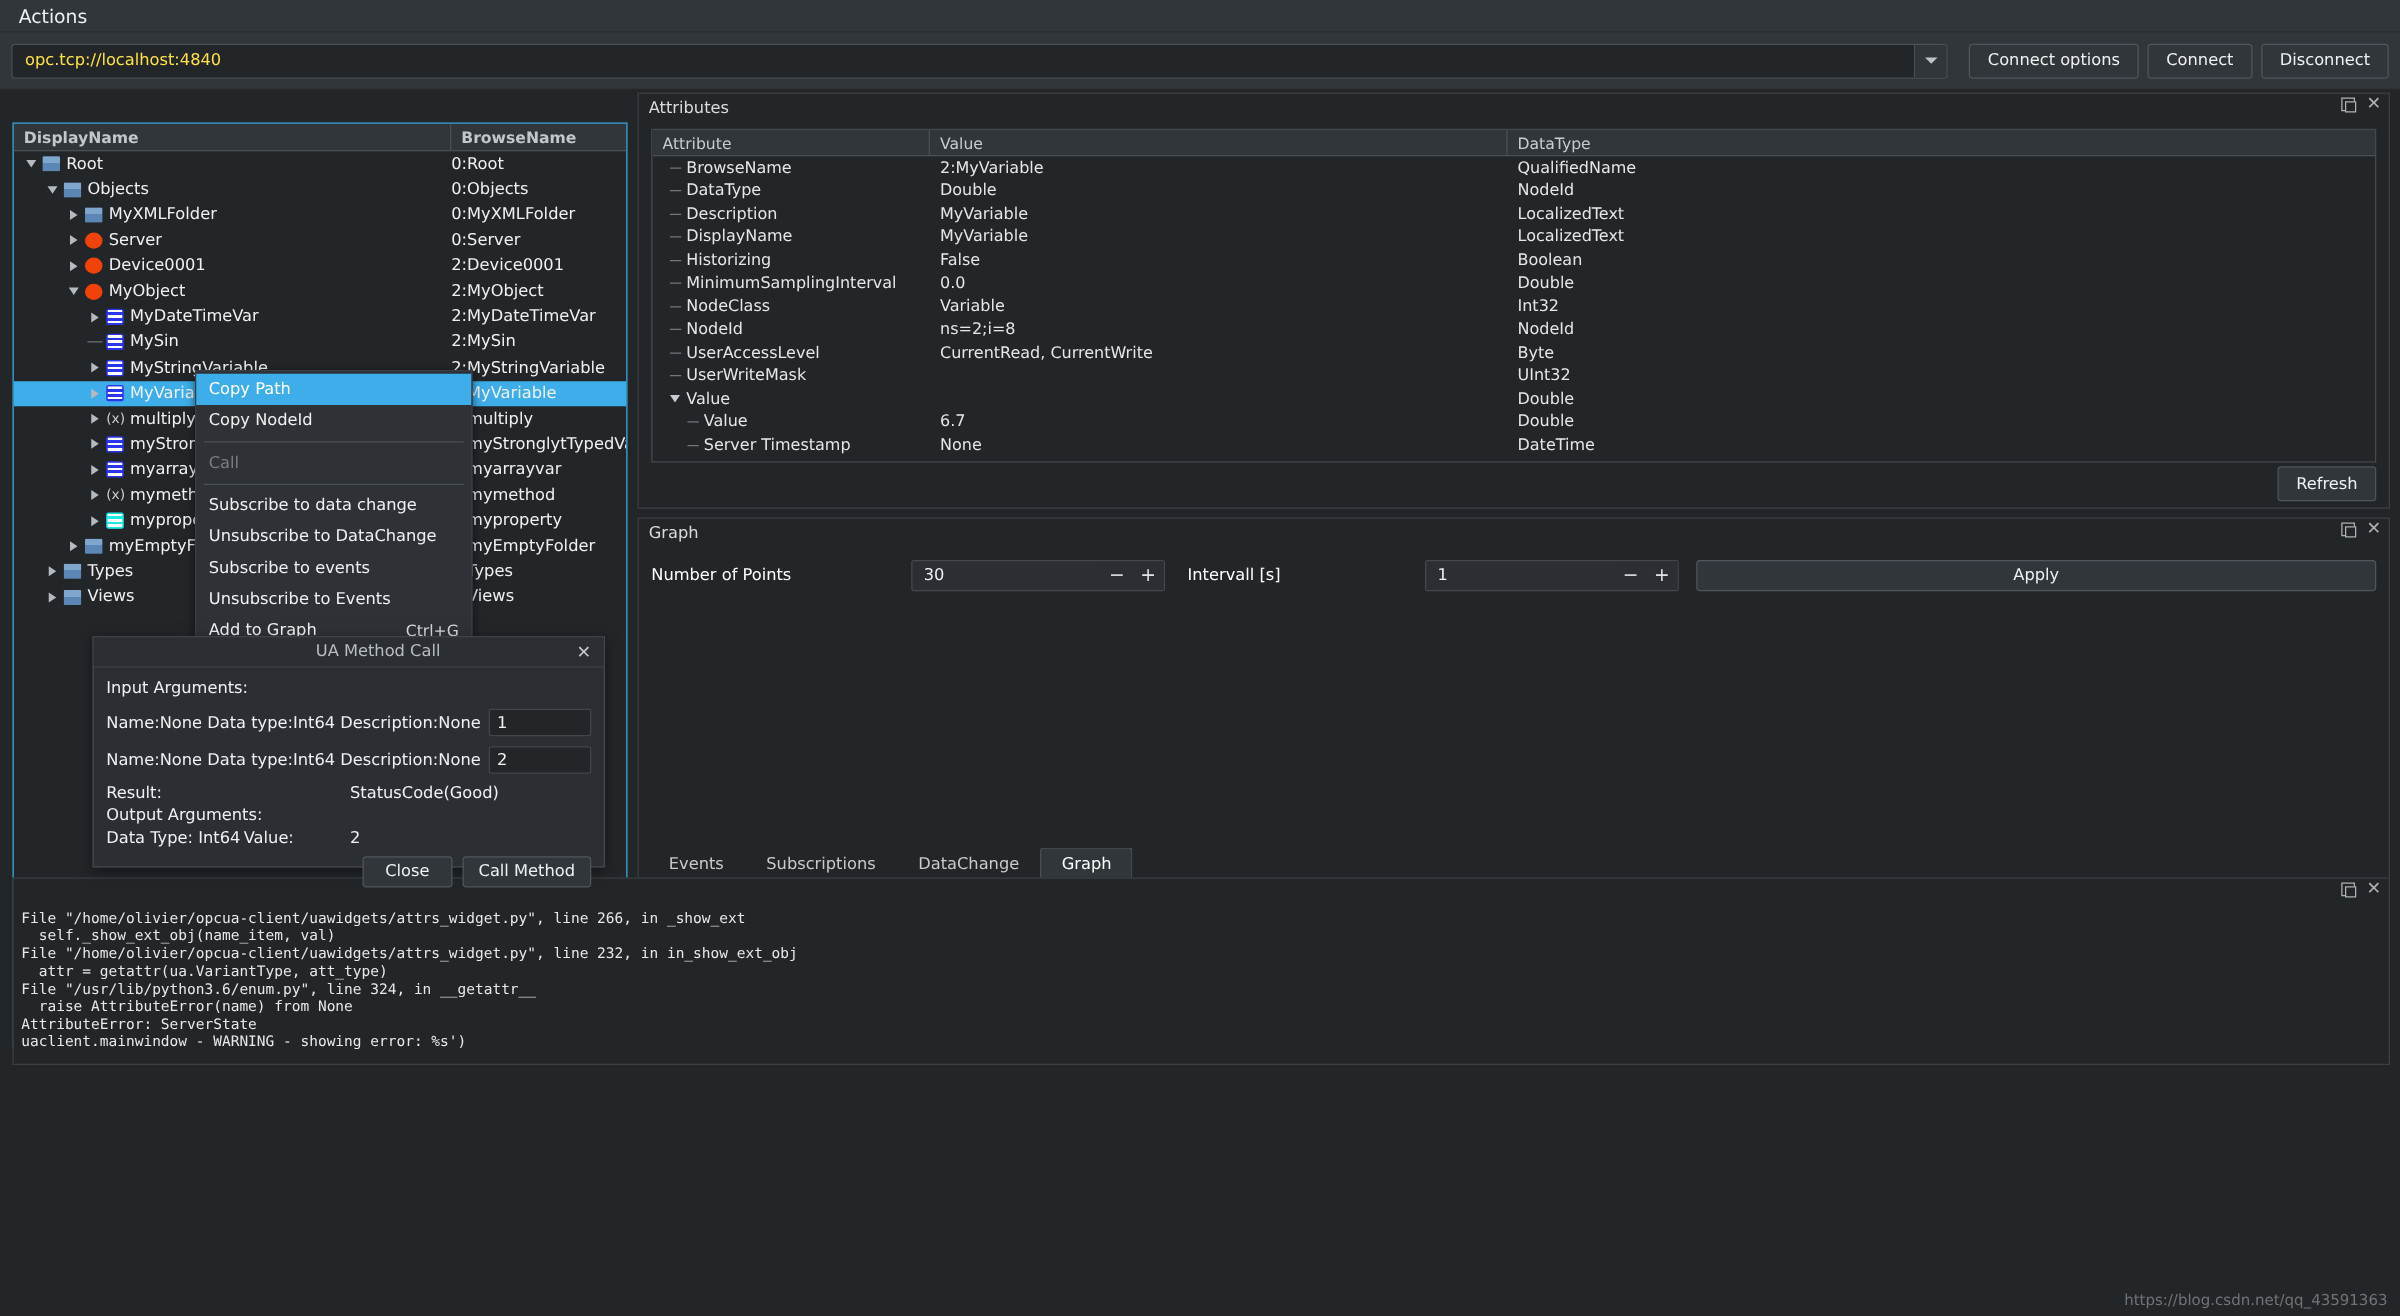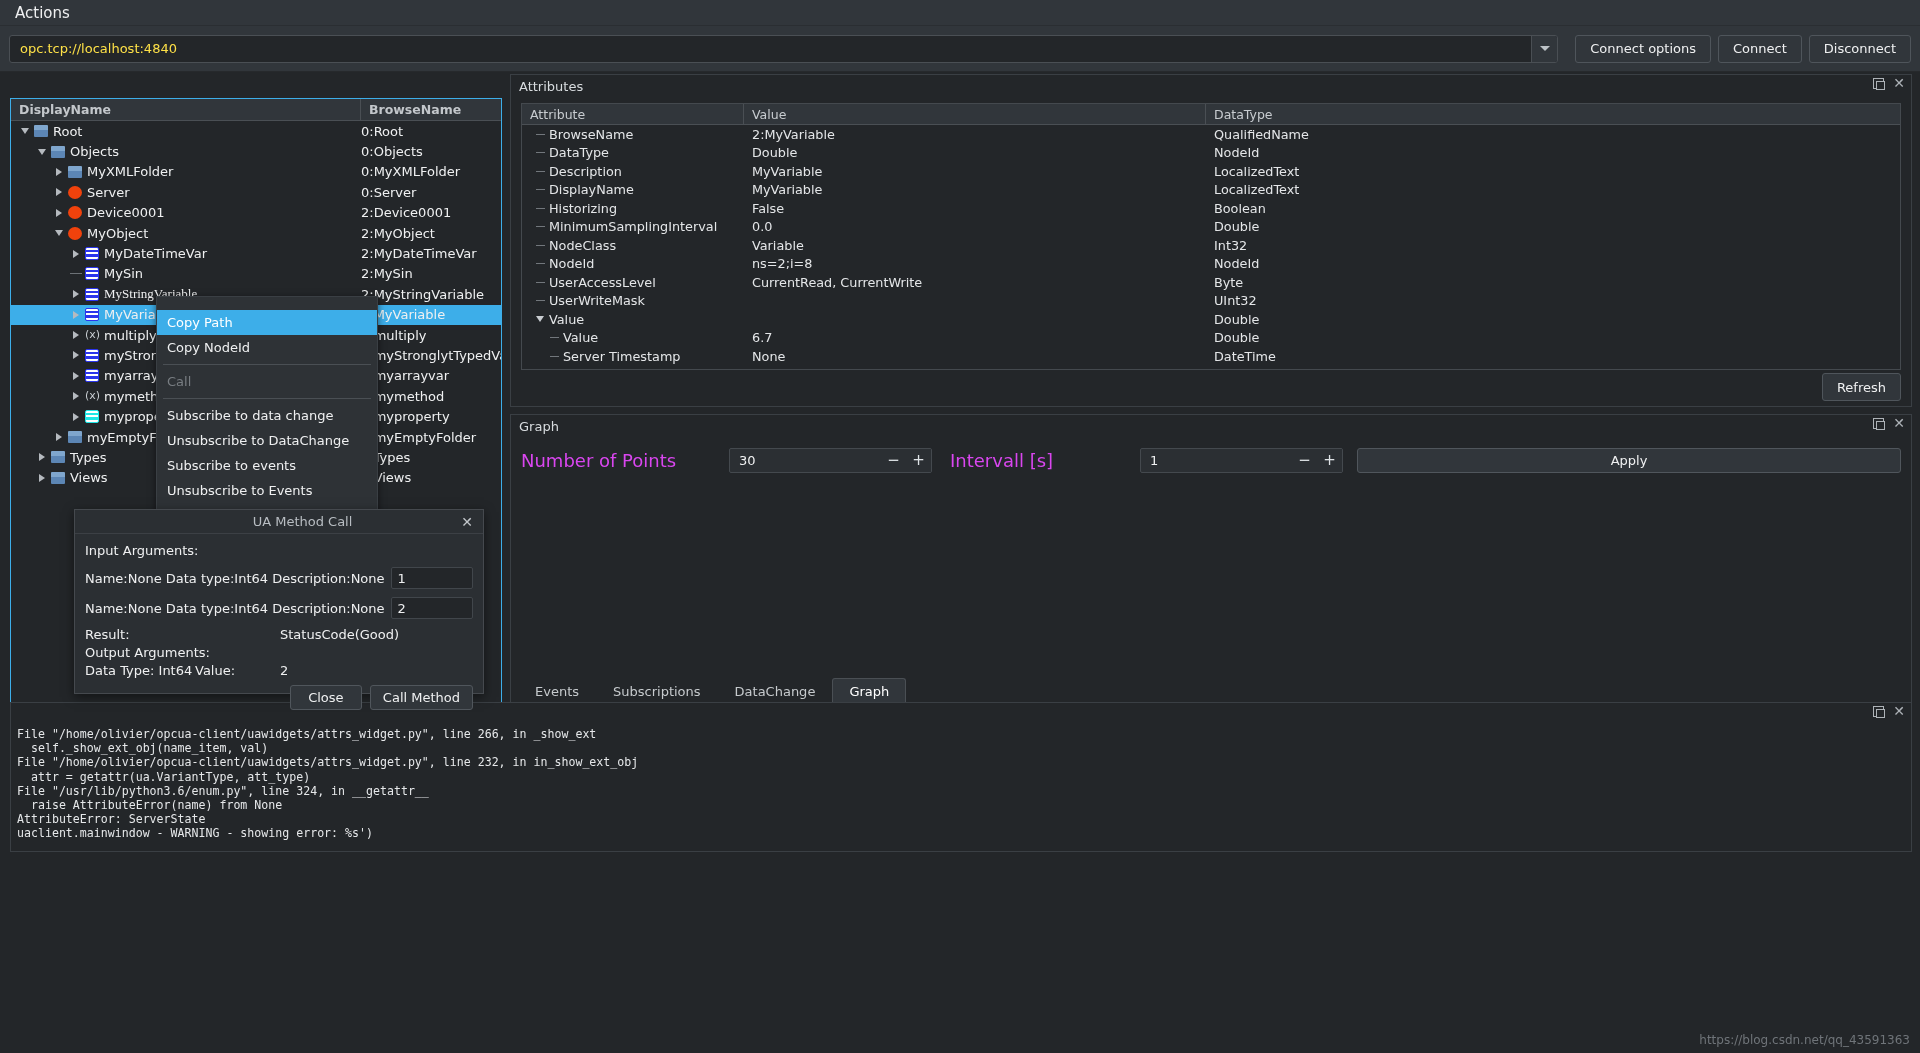--- a/index.html
+++ b/index.html
@@ -88,21 +88,21 @@
     background: #1ee7e7; border-radius: 2px; height: 13px;
     background-image: repeating-linear-gradient(#fff 0 2px, #1ee7e7 2px 4.3px);
     border: 1px solid #1ee7e7;
   }
   .ico.meth { background: none; color: #c9ced3; font-size: 11px; text-align: center; line-height: 12px; }
 
   
   .ctxmenu {
     position: absolute; left: 156px; top: 296px; width: 222px;
     background: #2e3236; border: 1px solid #3a3f44; z-index: 60;
-    padding: 13px 0; box-shadow: 0 2px 7px rgba(0,0,0,.55);
+    padding: 2px 0; box-shadow: 0 2px 7px rgba(0,0,0,.55);
   }
   .ctxitem {
     height: 25px; display: flex; align-items: center; padding: 0 10px;
     font-size: 13px; color: #eff0f1; justify-content: space-between;
   }
   .ctxitem.hl { background: #3daee9; color: #fff; }
   .ctxitem.disabled { color: #787d82; }
   .ctxsep { height: 1px; background: #4a4f54; margin: 4px 6px; }
   .ctxitem .sc { color: #d5d9dd; font-size: 12.5px; }
 
@@ -172,21 +172,21 @@
   .acell1 { width: 222px; padding-left: 14px; display: flex; align-items: center; }
   .acell2 { width: 462px; padding-left: 8px; }
   .acell3 { flex: 1; padding-left: 8px; }
   .branch { width: 9px; height: 1px; background: #72777c; margin-right: 4px; flex: 0 0 9px; }
   .branch-d { width: 9px; margin-right: 4px; flex: 0 0 9px; display:flex; align-items:center; }
   .refresh-wrap { position: absolute; right: 10px; bottom: 5px; }
 
   
   .graphdock { position: absolute; left: 510px; top: 414px; width: 1402px; height: 290px; }
   .graph-ctl { position: absolute; left: 10px; top: 32px; right: 10px; height: 26px; display: flex; align-items: center; }
-  .glabel { font-size: 18px; color: #d946ef; }
+  .glabel { font-size: 13px; color: #ffffff; }
   .spin {
     height: 25px; background: #2b2f33; border: 1px solid #44494e; border-radius: 2px;
     display: flex; align-items: center; position: relative;
   }
   .spin .val { padding-left: 9px; font-size: 13px; color: #eff0f1; flex: 1; }
   .spin .pm {
     width: 25px; height: 100%; display: flex; align-items: center; justify-content: center;
     color: #dfe3e6; font-size: 15px; background: #2b2f33;
   }
   .applybtn {
@@ -325,21 +325,21 @@
         <div class="dn" style="padding-left: 59px;">
           <span class="twist">
             <span class="dash"></span>
           </span>
           <span class="ico var"></span>
           <span>MySin</span>
         </div>
         <div class="bn">2:MySin</div>
       </div>
       <div class="trow">
-        <div class="dn" style="padding-left: 59px; font-family: Liberation Serif, serif;">
+        <div class="dn" style="padding-left: 59px;">
           <span class="twist">
             <span class="tri-r"></span>
           </span>
           <span class="ico var"></span>
           <span>MyStringVariable</span>
         </div>
         <div class="bn">2:MyStringVariable</div>
       </div>
       <div class="trow sel">
         <div class="dn" style="padding-left: 59px;">

